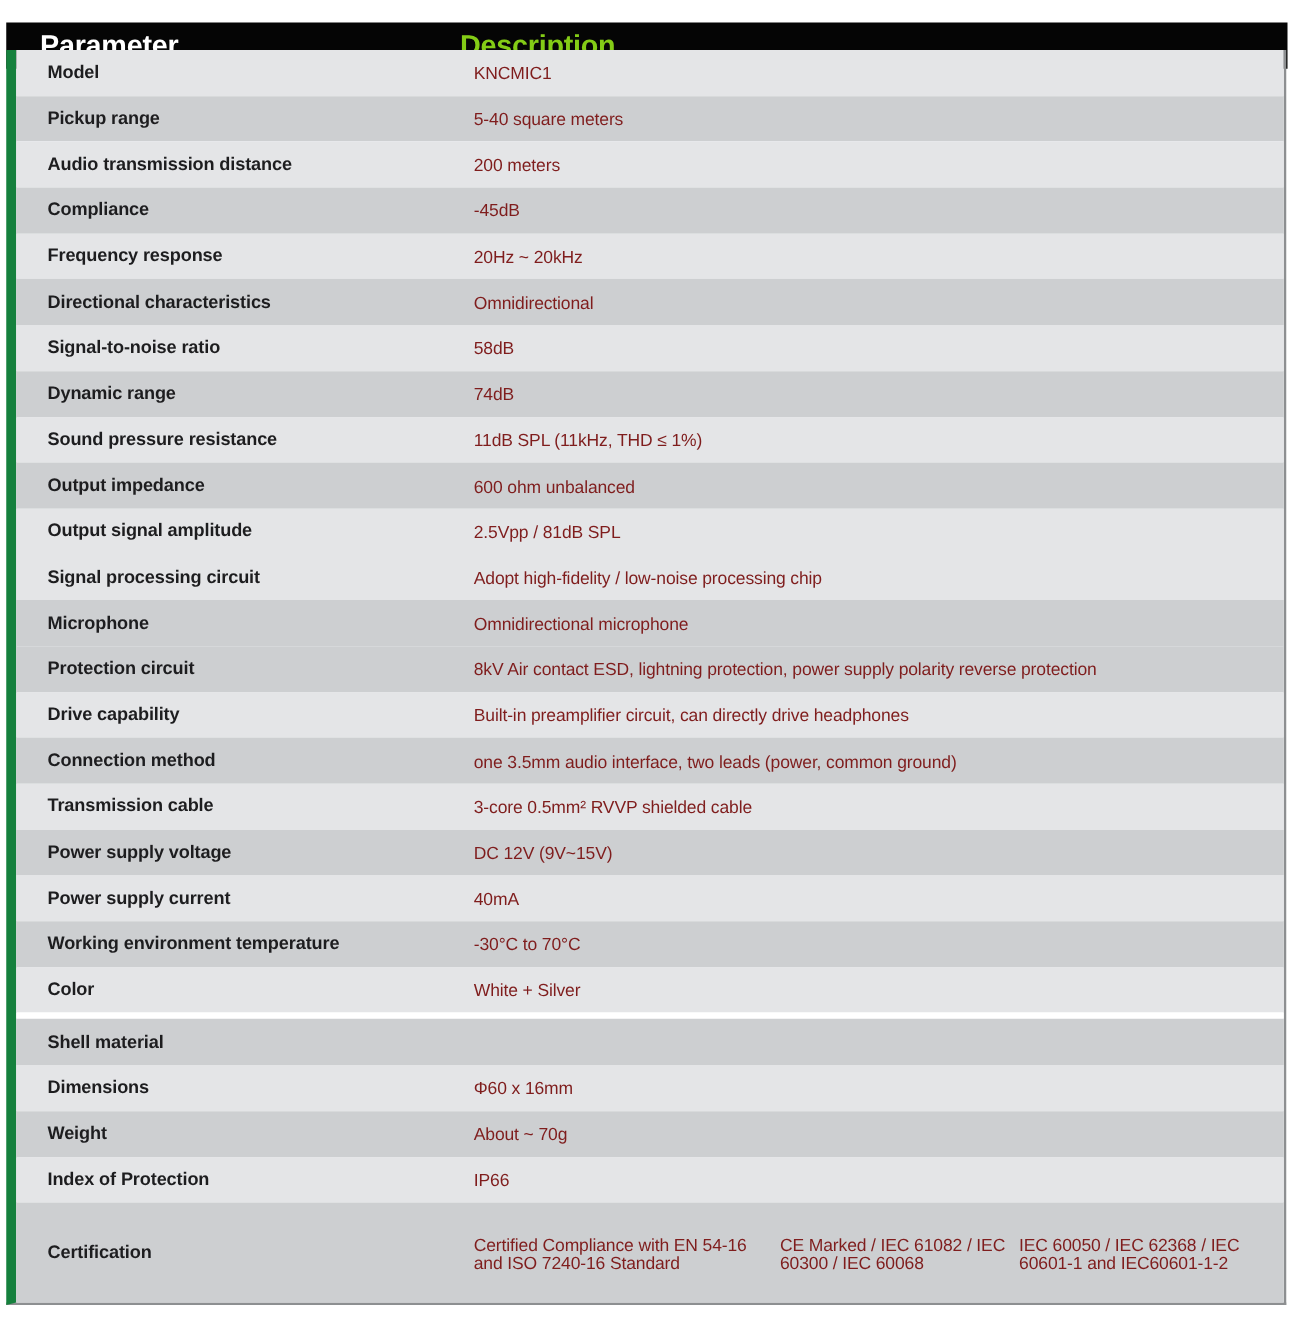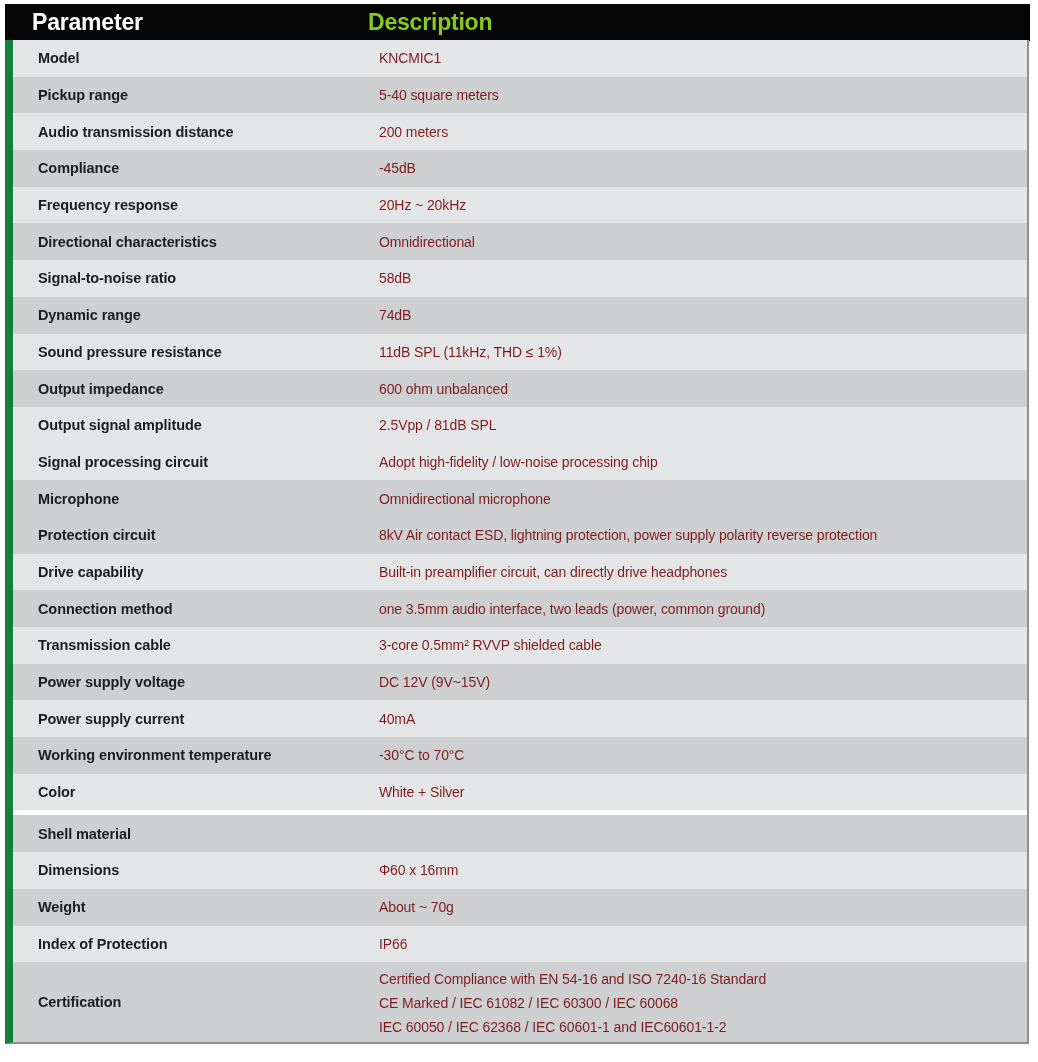--- a/index.html
+++ b/index.html
@@ -19,21 +19,21 @@
     position: relative;
     width: 1038px;
     height: 1062px;
     background: #ffffff;
   }
 
   
   .spec-header {
     position: absolute;
     left: 5px;
-    top: 4px;
+    top: 18px;
     width: 1025px;
     height: 37px;
     background: #050505;
     display: flex;
     align-items: center;
   }
   .spec-header .h-param {
     width: 363px;
     padding-left: 27px;
     box-sizing: border-box;
@@ -98,21 +98,21 @@
     border-right: 0;
   }
 
   
   .spec-row.tall {
     height: 80px;
     align-items: center;
   }
   .spec-row.tall .cell-desc {
     display: flex;
-    flex-direction: column;
+    flex-direction: row;
     justify-content: center;
     gap: 9px;
     padding-top: 2px;
   }
   .spec-row.tall .cell-desc .cert-line {
     line-height: 1.05;
   }
 </style>
 </head>
 <body>

